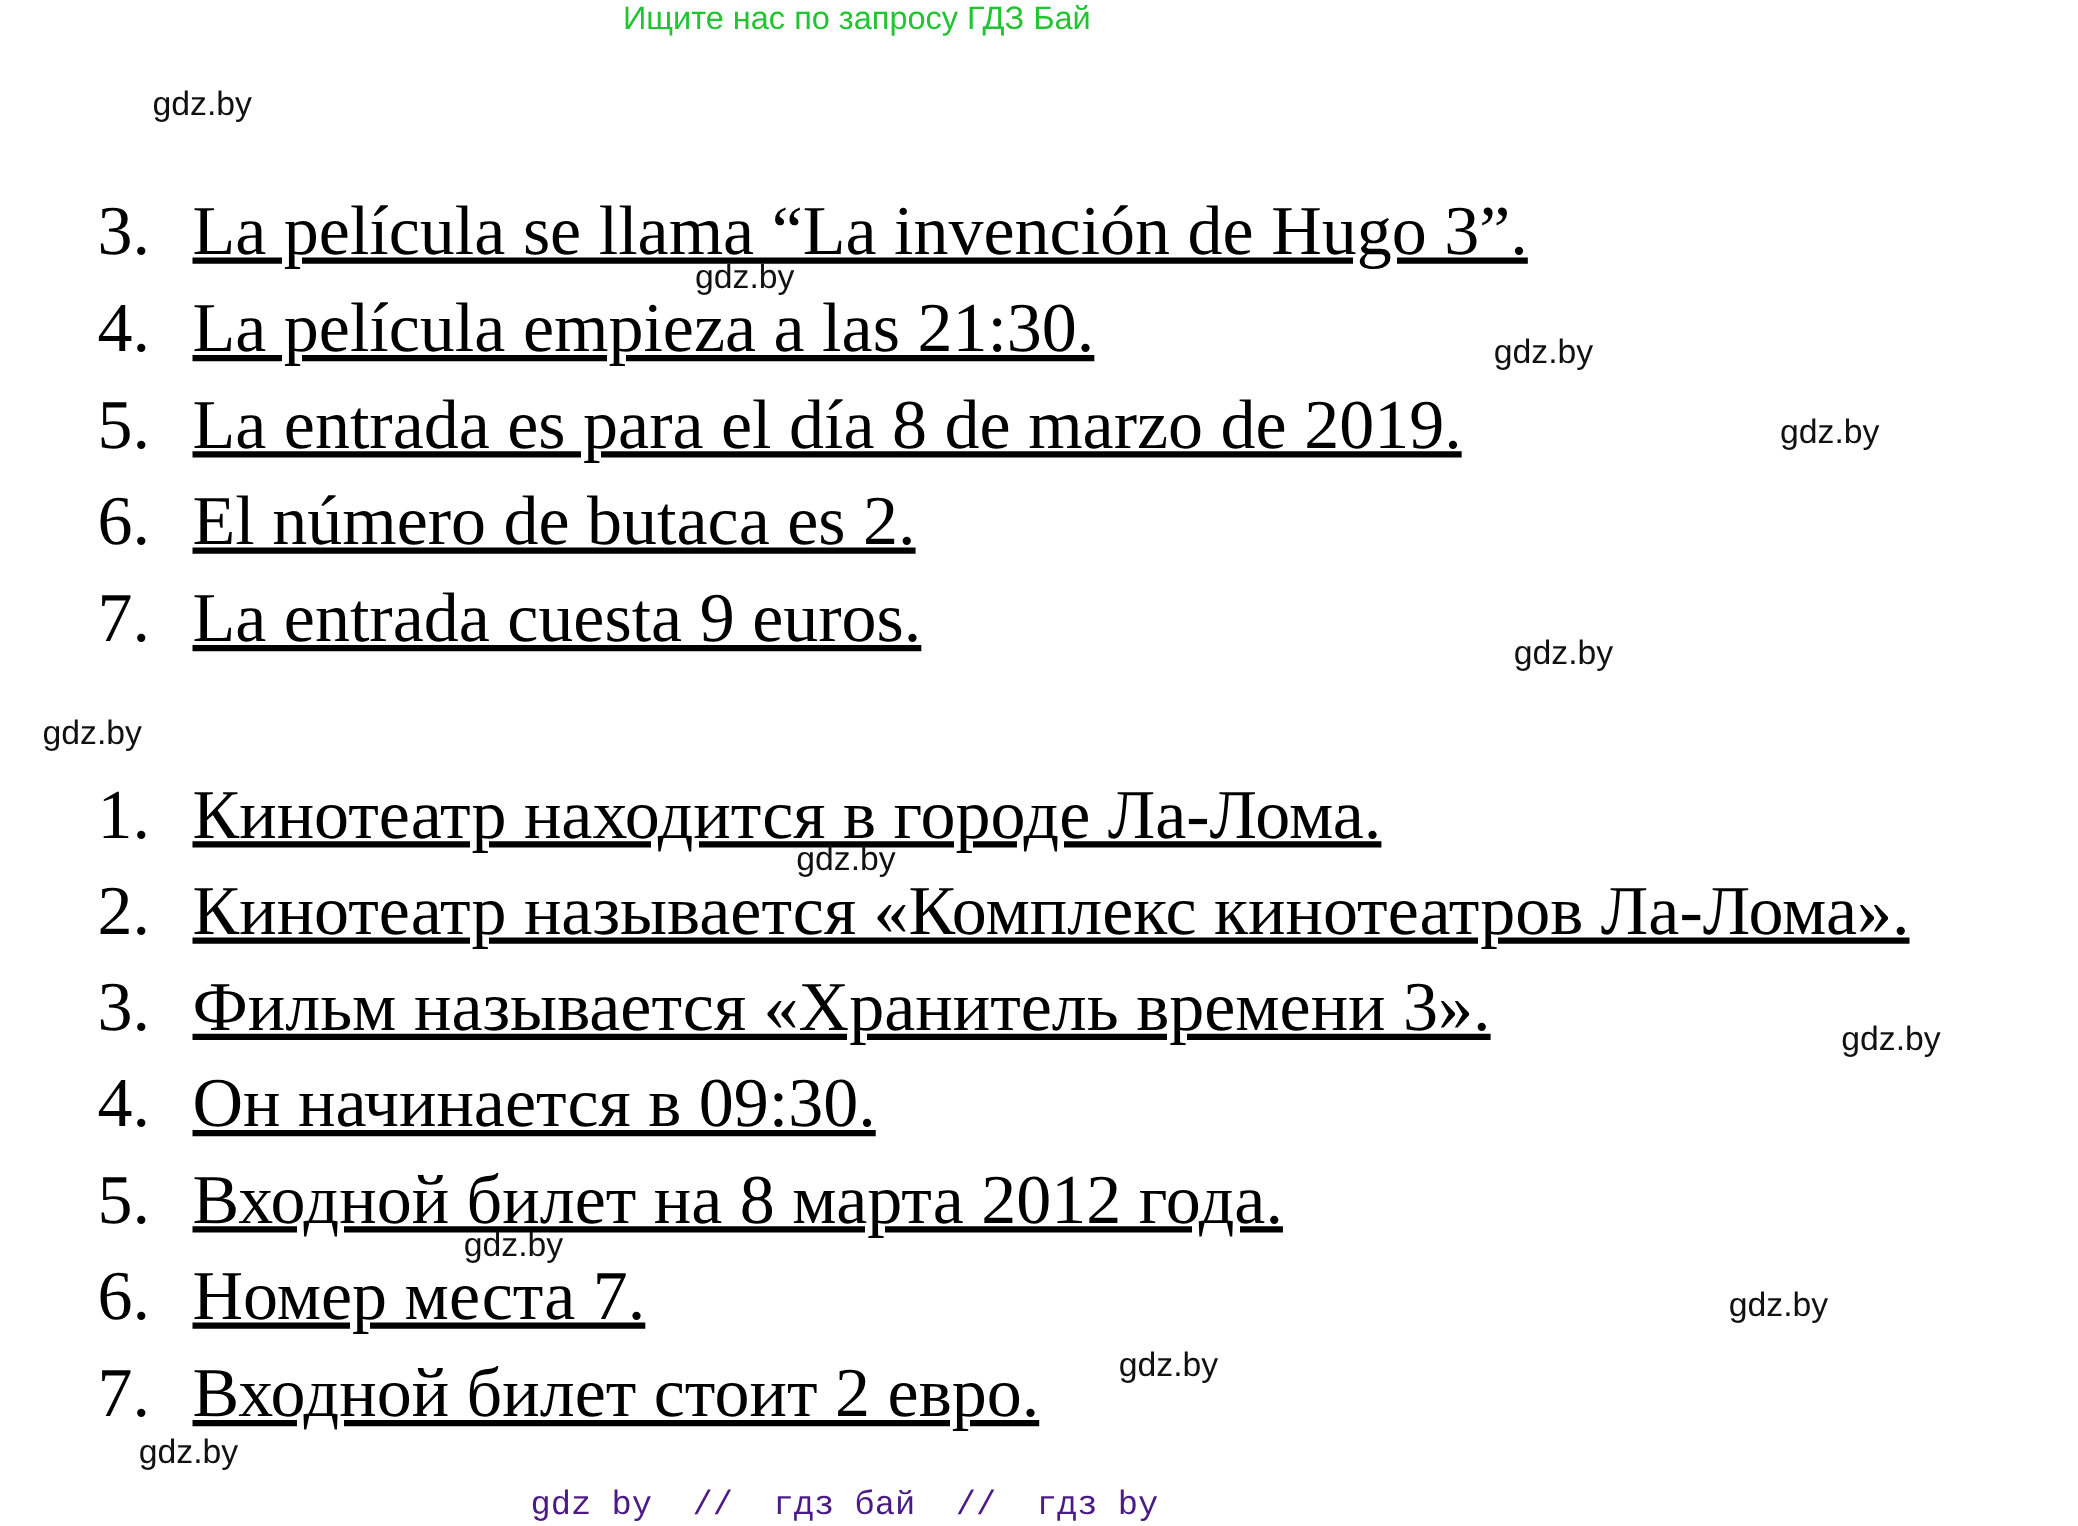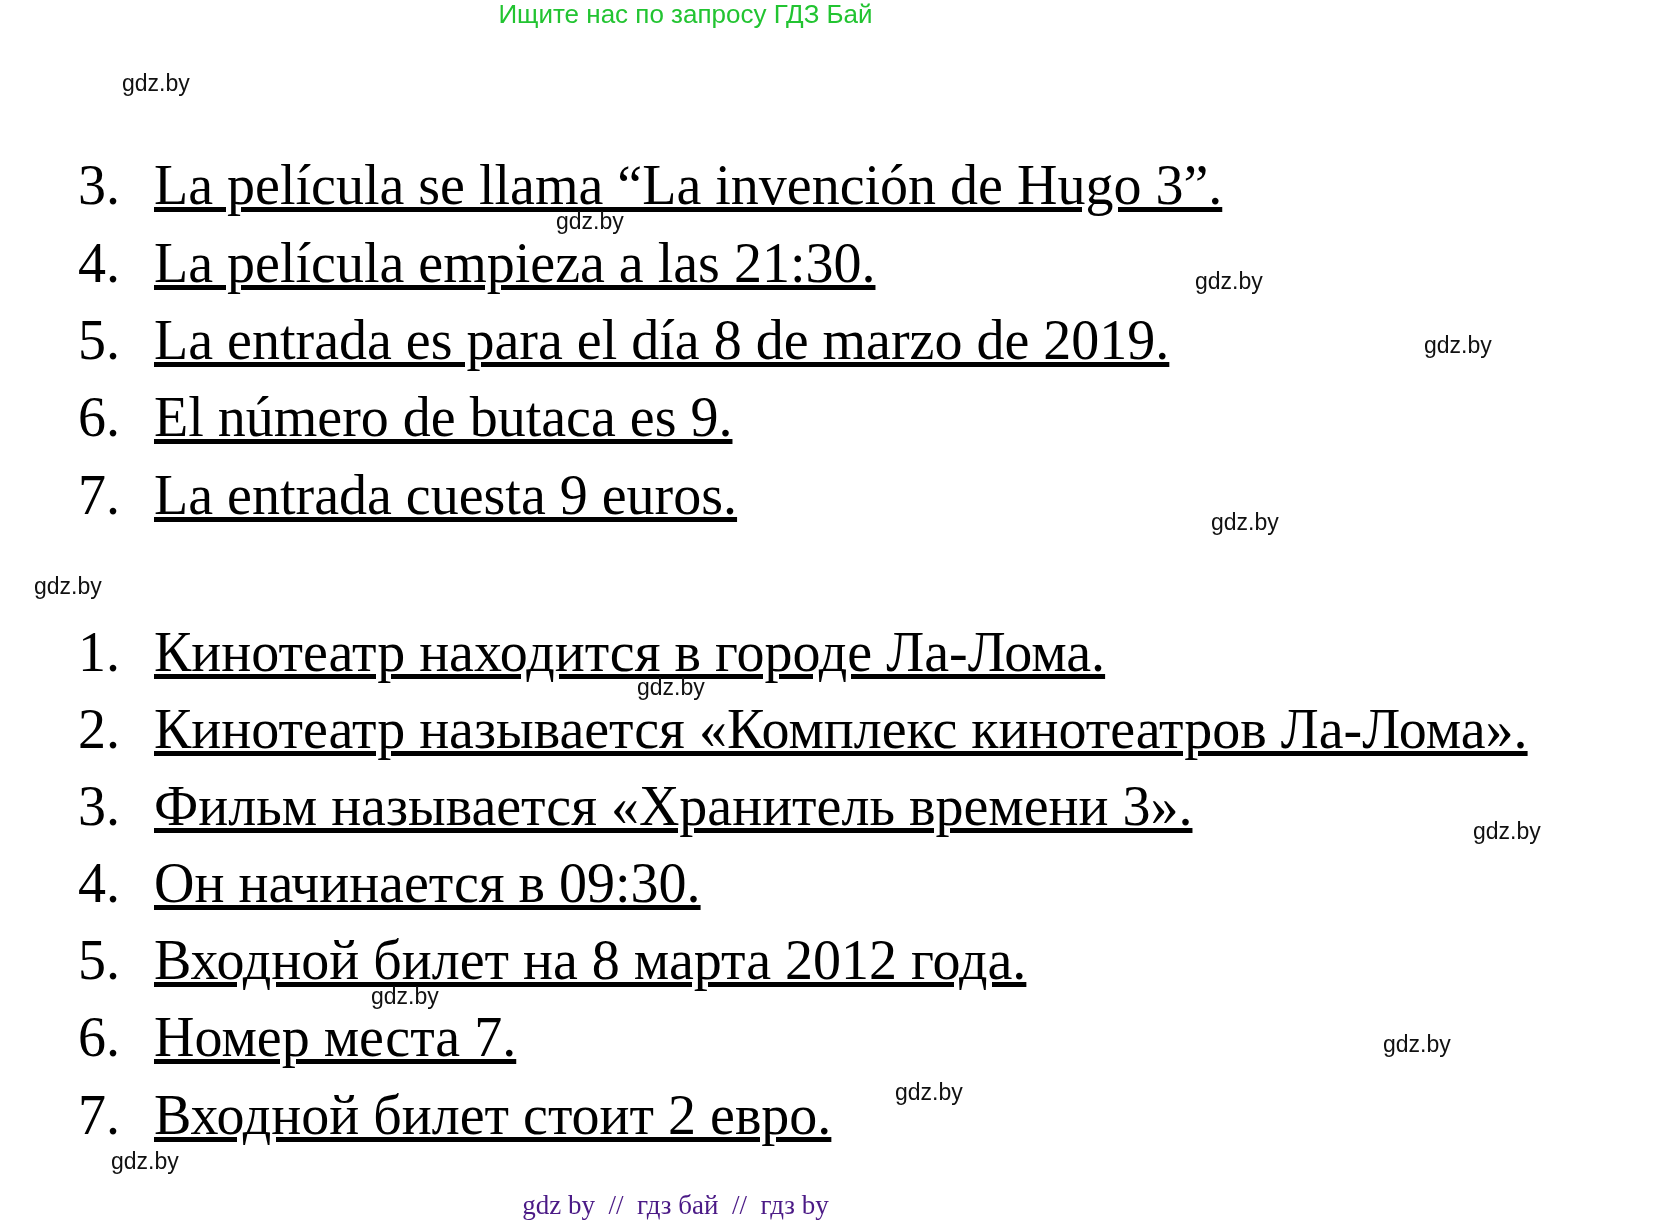--- a/index.html
+++ b/index.html
@@ -11,25 +11,25 @@
   }
   .line {
     position: absolute; left: 0; height: 70px;
     font-family: "Liberation Serif", serif; font-size: 56px; line-height: 70px;
     color: #000; white-space: nowrap;
   }
   .line .num { position: absolute; left: 78px; }
   .line .txt { position: absolute; left: 154px; text-decoration: underline; }
   .wm {
     position: absolute; font-family: "Liberation Sans", sans-serif;
-    font-size: 23px; line-height: 30px; color: #111; white-space: nowrap;
+    font-size: 27px; line-height: 30px; color: #111; white-space: nowrap;
   }
   .footer {
     position: absolute; left: 0; width: 1351px; top: 1190px; text-align: center;
-    font-family: Liberation Serif, serif; font-size: 27px; line-height: 30px;
+    font-family: Liberation Mono, monospace; font-size: 27px; line-height: 30px;
     color: #4b1a86; white-space: pre;
   }
 </style>
 </head>
 <body>
 
 <div class="banner">Ищите нас по запросу ГДЗ Бай</div>
 
 <div>
   <div class="line" style="top:150px">
@@ -39,21 +39,21 @@
   <div class="line" style="top:228px">
     <span class="num">4.</span>
     <span class="txt">La película empieza a las 21:30.</span>
   </div>
   <div class="line" style="top:305px">
     <span class="num">5.</span>
     <span class="txt">La entrada es para el día 8 de marzo de 2019.</span>
   </div>
   <div class="line" style="top:382px">
     <span class="num">6.</span>
-    <span class="txt">El número de butaca es 9.</span>
+    <span class="txt">El número de butaca es 2.</span>
   </div>
   <div class="line" style="top:460px">
     <span class="num">7.</span>
     <span class="txt">La entrada cuesta 9 euros.</span>
   </div>
 </div>
 
 <div>
   <div class="line" style="top:617px">
     <span class="num">1.</span>

